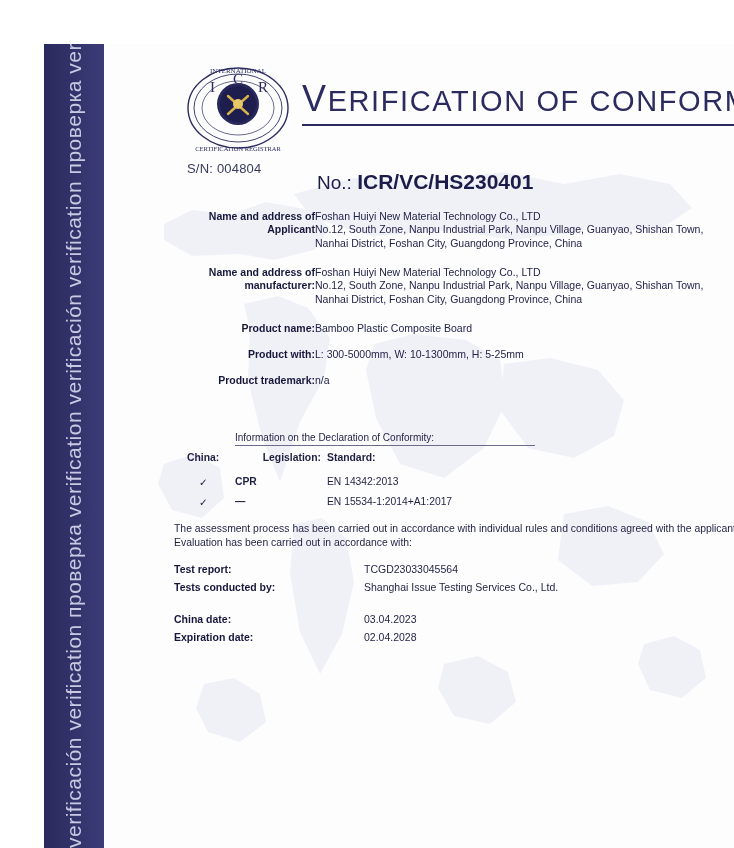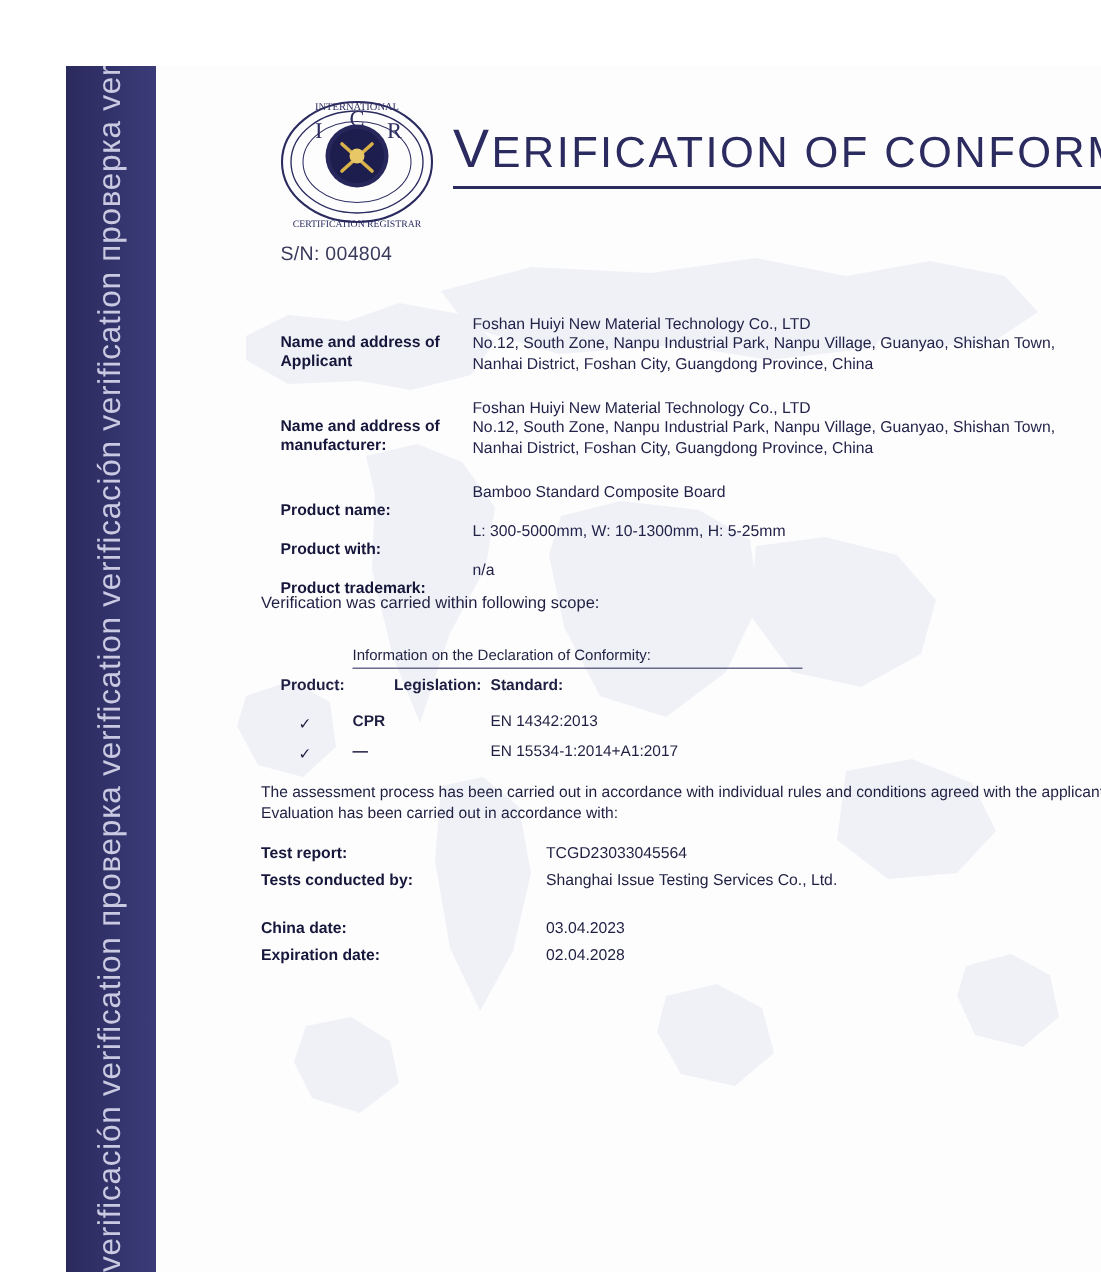--- a/index.html
+++ b/index.html
@@ -163,24 +163,25 @@
     position: absolute;
     left: 83px;
     width: 545px;
     font-size: 10.5px;
     line-height: 13.4px;
     color: #1f1f42;
   }
   .flabel {
     position: absolute;
     left: 0;
-    top: 12px;
+    top: 0;
     width: 128px;
     font-weight: bold;
     color: #17173c;
+    text-align: right;
   }
   .fvalue {
     position: absolute;
     left: 128px;
     top: 0;
     width: 410px;
     color: #23234a;
   }
 
   
@@ -302,20 +303,21 @@
           <text x="47" y="28" font-size="15" fill="#2b2b60" font-family="Liberation Serif, serif">C</text>
           <text x="72" y="36" font-size="15" fill="#2b2b60" font-family="Liberation Serif, serif">R</text>
         </svg>
 
         <div id="title"><span class="cap">V</span><span>ERIFICATION OF CONFORMIT</span></div>
         <div id="titlerule"></div>
       </div>
 
       <div id="serial">S/N: 004804</div>
 
+      <div id="docno"><span>No.: </span><b>ICR/VC/HS230401</b></div>
 
       <div class="fieldrow" style="top:166px;">
         <div class="flabel">Name and address of<br>Applicant</div>
         <div class="fvalue">
           Foshan Huiyi New Material Technology Co., LTD<br>
           No.12, South Zone, Nanpu Industrial Park, Nanpu Village, Guanyao, Shishan Town,<br>
           Nanhai District, Foshan City, Guangdong Province, China
         </div>
       </div>
 
@@ -323,39 +325,38 @@
         <div class="flabel">Name and address of<br>manufacturer:</div>
         <div class="fvalue">
           Foshan Huiyi New Material Technology Co., LTD<br>
           No.12, South Zone, Nanpu Industrial Park, Nanpu Village, Guanyao, Shishan Town,<br>
           Nanhai District, Foshan City, Guangdong Province, China
         </div>
       </div>
 
       <div class="fieldrow" style="top:278px;">
         <div class="flabel">Product name:</div>
-        <div class="fvalue">Bamboo Standard Composite Board</div>
+        <div class="fvalue">Bamboo Plastic Composite Board</div>
       </div>
 
       <div class="fieldrow" style="top:304px;">
         <div class="flabel">Product with:</div>
         <div class="fvalue">L: 300-5000mm,   W: 10-1300mm,   H: 5-25mm</div>
       </div>
 
       <div class="fieldrow" style="top:330px;">
         <div class="flabel">Product trademark:</div>
         <div class="fvalue">n/a</div>
       </div>
 
-      <div id="scopeline">Verification was carried within following scope:</div>
 
       <div id="doctable">
         <div class="dochead">Information on the Declaration of Conformity:</div>
 
-        <div class="colhead c1">Product:</div>
+        <div class="colhead c1">China:</div>
         <div class="colhead c2">Legislation:</div>
         <div class="colhead c3">Standard:</div>
 
         <div class="docrow" style="top:44px;">
           <div class="k">✓</div>
           <div class="leg">CPR</div>
           <div class="std">EN 14342:2013</div>
         </div>
 
         <div class="docrow" style="top:64px;">

